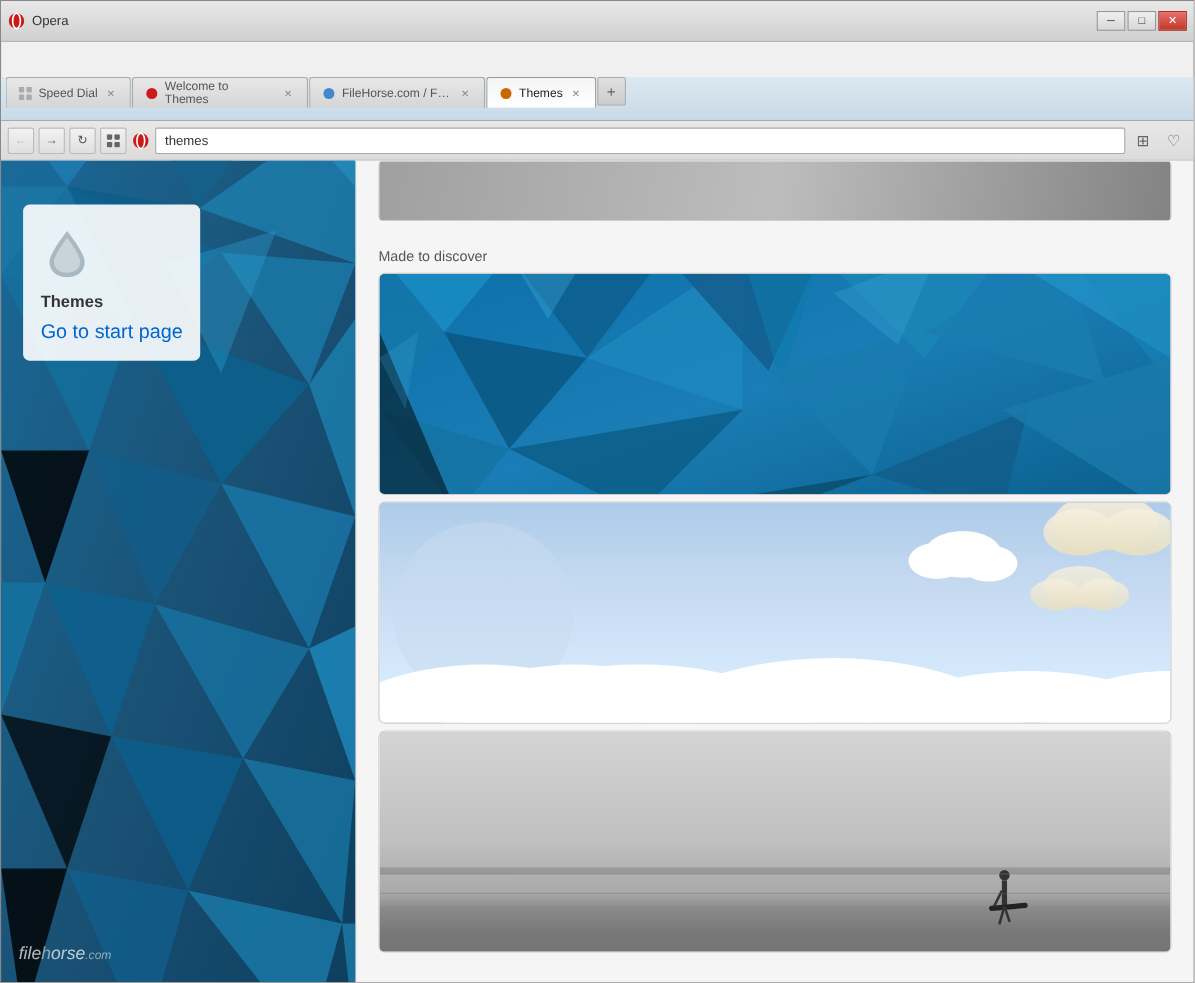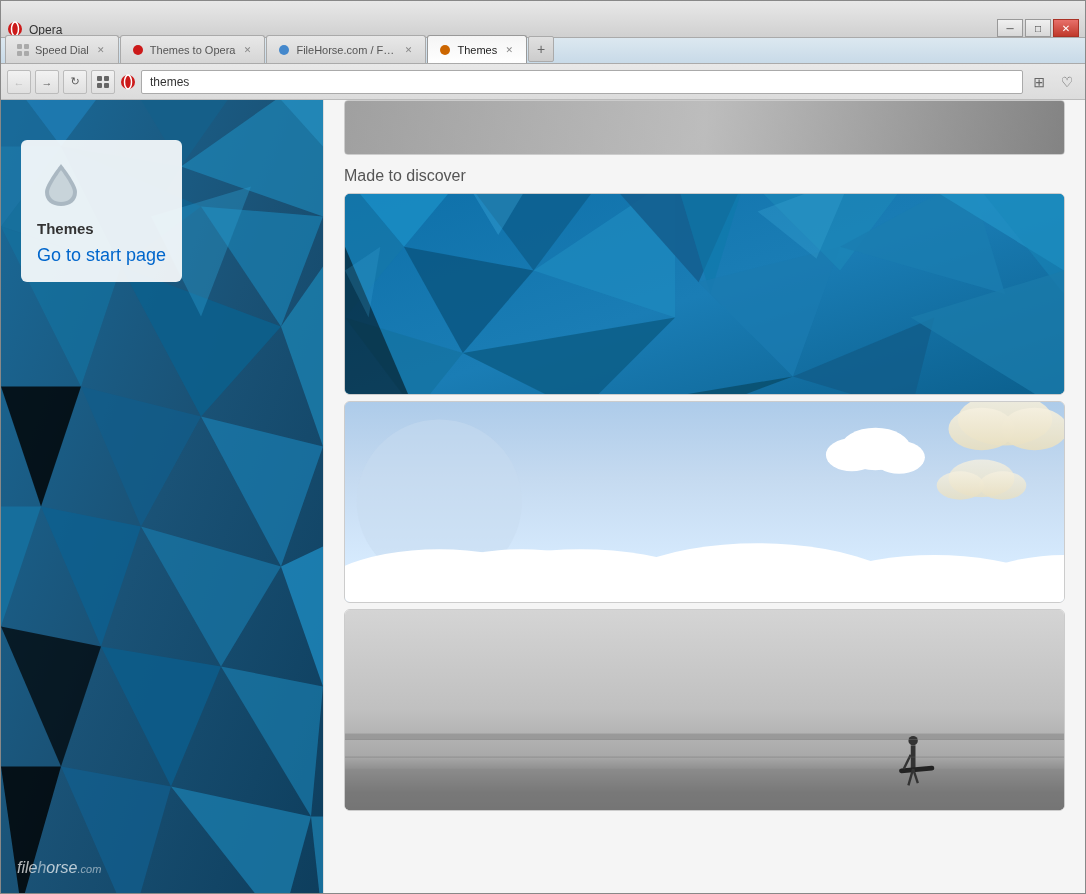--- a/index.html
+++ b/index.html
@@ -4,39 +4,39 @@
   <style>
     * { margin: 0; padding: 0; box-sizing: border-box; }
     body { width: 1086px; height: 894px; font-family: Arial, sans-serif; overflow: hidden; background: #c0c0c0; }
 
     
     .window { width: 1086px; height: 894px; background: #f0f0f0; border: 1px solid #888; display: flex; flex-direction: column; }
 
     
     .title-bar {
       height: 37px; background: linear-gradient(to bottom, #e8e8e8, #d0d0d0);
-      display: flex; align-items: flex-end; padding: 0 6px;
+      display: flex; align-items: center; padding: 0 6px;
       border-bottom: 1px solid #aaa; flex-shrink: 0;
     }
     .title-bar-icon { width: 16px; height: 16px; margin-right: 6px; }
     .title-bar-text { font-size: 12px; color: #333; flex: 1; }
     .title-bar-buttons { display: flex; gap: 2px; }
     .title-btn {
       width: 26px; height: 18px; border: 1px solid #999;
       background: linear-gradient(to bottom, #f0f0f0, #d8d8d8);
       cursor: pointer; display: flex; align-items: center; justify-content: center;
       font-size: 10px; color: #333;
     }
     .title-btn.close { background: linear-gradient(to bottom, #e8706a, #c0392b); color: white; border-color: #a93226; }
 
     
     .tab-bar {
-      height: 26px; background: linear-gradient(to bottom, #dce8f0, #c8dae8);
-      display: flex; align-items: flex-end; padding: 0 4px;
-      border-bottom: 1px solid #aaa; flex-shrink: 0; gap: 1px;
+      height: 40px; background: linear-gradient(to bottom, #dce8f0, #c8dae8);
+      display: flex; padding: 0 4px;
+      border-bottom: 1px solid #aaa; flex-shrink: 0; gap: 1px; margin-top: 32px;
     }
     .tab {
       height: 28px; padding: 0 10px; border: 1px solid #aaa;
       border-bottom: none; background: linear-gradient(to bottom, #e8e8e8, #d5d5d5);
       display: flex; align-items: center; gap: 5px; cursor: pointer;
       font-size: 11px; color: #555; border-radius: 3px 3px 0 0; max-width: 160px;
     }
     .tab.active { background: linear-gradient(to bottom, #f5f5f5, #ffffff); color: #222; border-color: #999; }
     .tab-close { width: 14px; height: 14px; display: flex; align-items: center; justify-content: center; font-size: 9px; color: #888; cursor: pointer; }
     .tab-icon { width: 14px; height: 14px; display: flex; align-items: center; justify-content: center; }
@@ -95,21 +95,21 @@
       flex: 1; background: #f5f5f5; overflow-y: scroll; overflow-x: hidden;
       padding: 0; border-left: 1px solid #ddd;
     }
     .main-panel::-webkit-scrollbar { width: 14px; }
     .main-panel::-webkit-scrollbar-track { background: #f0f0f0; border-left: 1px solid #ddd; }
     .main-panel::-webkit-scrollbar-thumb { background: #c0c0c0; border: 1px solid #aaa; }
 
     .themes-content { padding: 0 20px 20px 20px; }
 
     .section-label {
-      font-size: 16px; color: #555; margin: 12px 0 8px 0; font-weight: normal;
+      font-size: 13px; color: #555; margin: 24px 0 8px 0; font-weight: normal;
     }
 
     .theme-preview {
       width: 100%; border-radius: 6px; overflow: hidden;
       border: 1px solid #ccc; margin-bottom: 6px;
     }
 
     
     .theme-blue-geo {
       height: 200px;
@@ -168,21 +168,21 @@
       <span>Speed Dial</span>
       <span class="tab-close">✕</span>
     </div>
 
     <div class="tab">
       <span class="tab-icon">
         <svg width="12" height="12" viewBox="0 0 12 12">
             <circle cx="6" cy="6" r="5" fill="#cc1a1a"></circle>
           </svg>
       </span>
-      <span>Themes to Opera</span>
+      <span>Welcome to Themes</span>
       <span class="tab-close">✕</span>
     </div>
 
     <div class="tab">
       <span class="tab-icon">
         <svg width="12" height="12" viewBox="0 0 12 12">
             <circle cx="6" cy="6" r="5" fill="#4488cc"></circle>
           </svg>
       </span>
       <span style="overflow:hidden;white-space:nowrap;max-width:100px;text-overflow:ellipsis;">FileHorse.com / Free Soft...</span>

